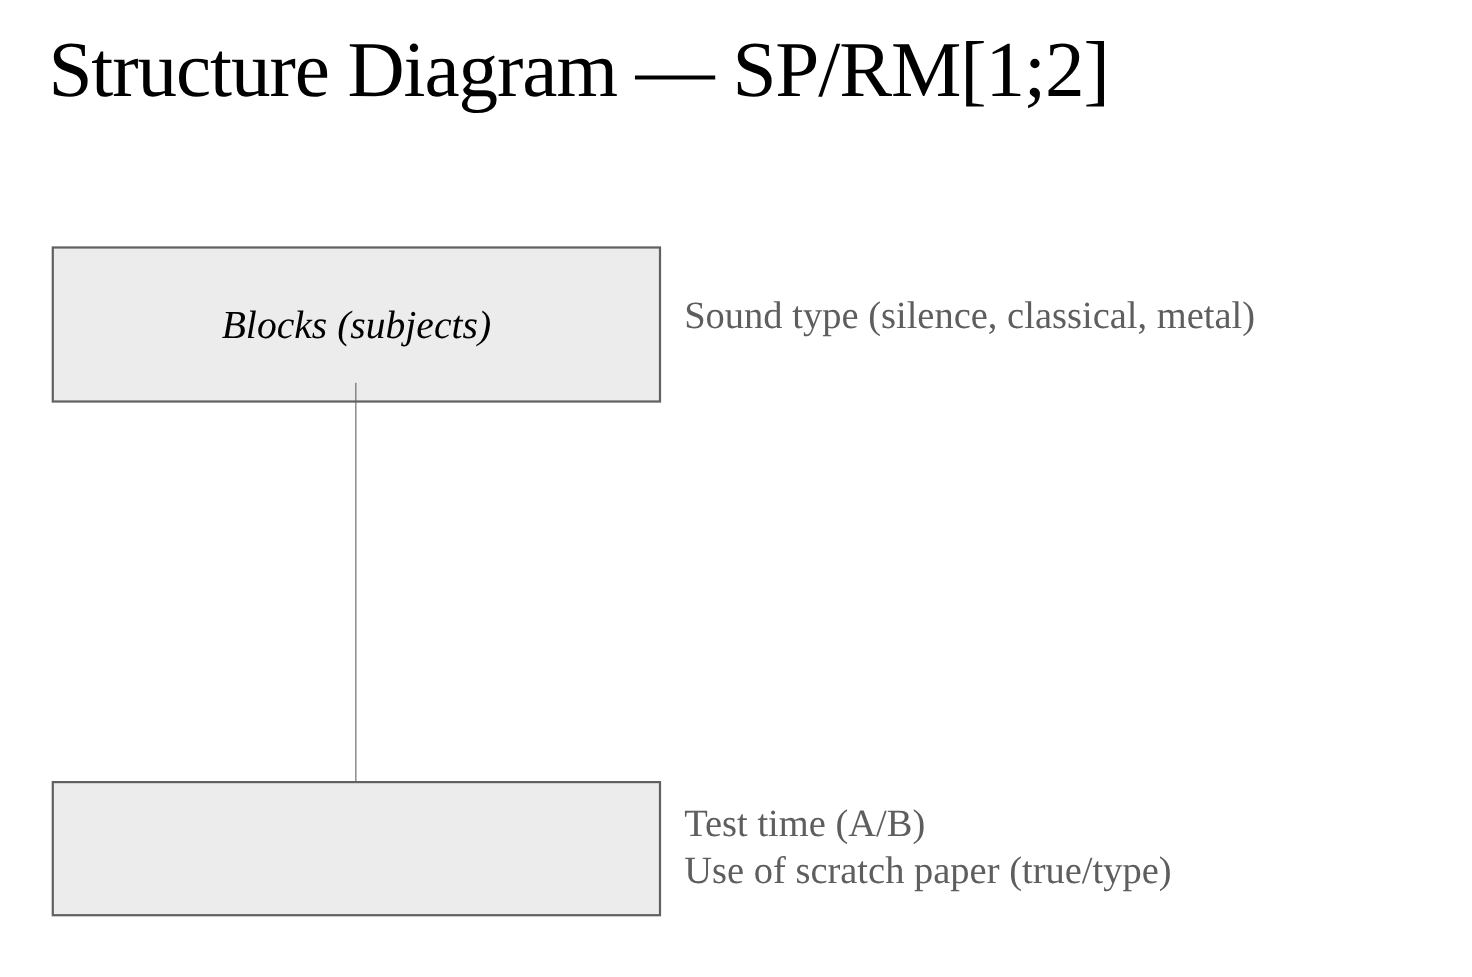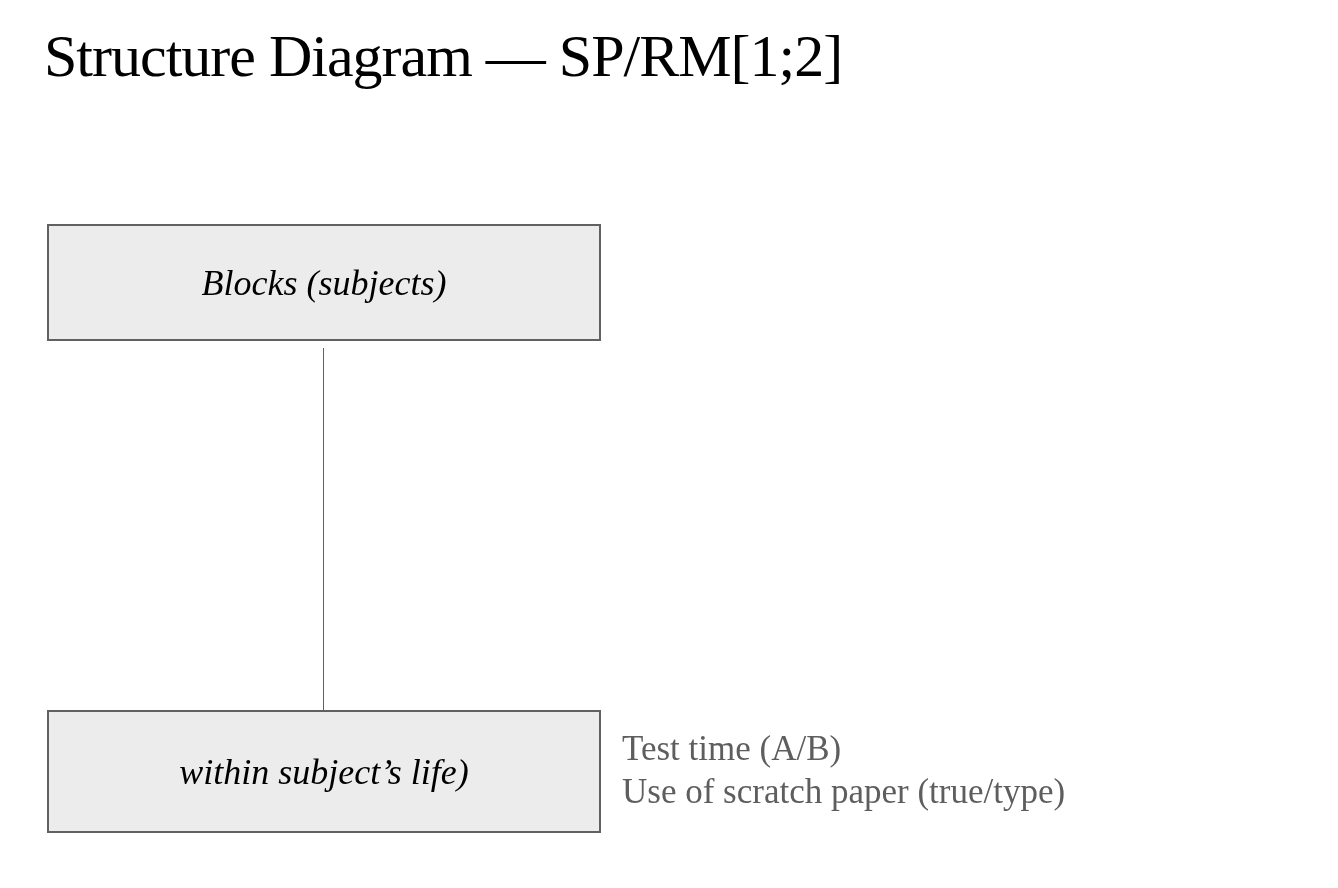--- a/index.html
+++ b/index.html
@@ -13,40 +13,40 @@
     height: 888px;
     background: var(--background, #ffffff);
     font-family: "Liberation Serif", "DejaVu Serif", serif;
     overflow: hidden;
   }
   .title {
     position: absolute;
     left: 44px;
     top: 22px;
     margin: 0;
-    font-size: 60px;
+    font-size: 72px;
     font-weight: normal;
     line-height: 1.15;
     letter-spacing: -1px;
     color: var(--title_text, #000000);
     white-space: nowrap;
   }
   .node-box {
     position: absolute;
     left: 47px;
     width: 554px;
     box-sizing: border-box;
     background: var(--box_fill, #ececec);
     border: 2px solid var(--box_border, #616161);
     display: flex;
     align-items: center;
     justify-content: center;
     text-align: center;
   }
-  .node-box.top { top: 224px; height: 117px; }
+  .node-box.top { top: 224px; height: 142px; }
   .node-box.bottom { top: 710px; height: 123px; }
   .node-label {
     font-style: italic;
     font-size: 36px;
     line-height: 44px;
     color: var(--box_text, #000000);
   }
   .node-label span { display: block; }
   .connector {
     position: absolute;
@@ -74,26 +74,28 @@
 <div class="canvas" style="--background: #ffffff; --title_text: #000000; --box_fill: #ececec; --box_border: #616161; --box_text: #000000; --connector_line: #616161; --annotation_text: #5e5e5e;">
 
   <h1 class="title">Structure Diagram — SP/RM[1;2]</h1>
 
   <div class="node-box top">
     <div class="node-label">
       <span>Blocks (subjects)</span>
     </div>
   </div>
 
+  <div class="annotation top">
+    <div>Sound type (silence, classical, metal)</div>
+  </div>
 
   <div class="connector"></div>
 
   <div class="node-box bottom">
     <div class="node-label">
-      <span>within subject’s life)</span>
     </div>
   </div>
 
   <div class="annotation bottom">
     <div>Test time (A/B)</div>
     <div>Use of scratch paper (true/type)</div>
   </div>
 
 </div>
 

